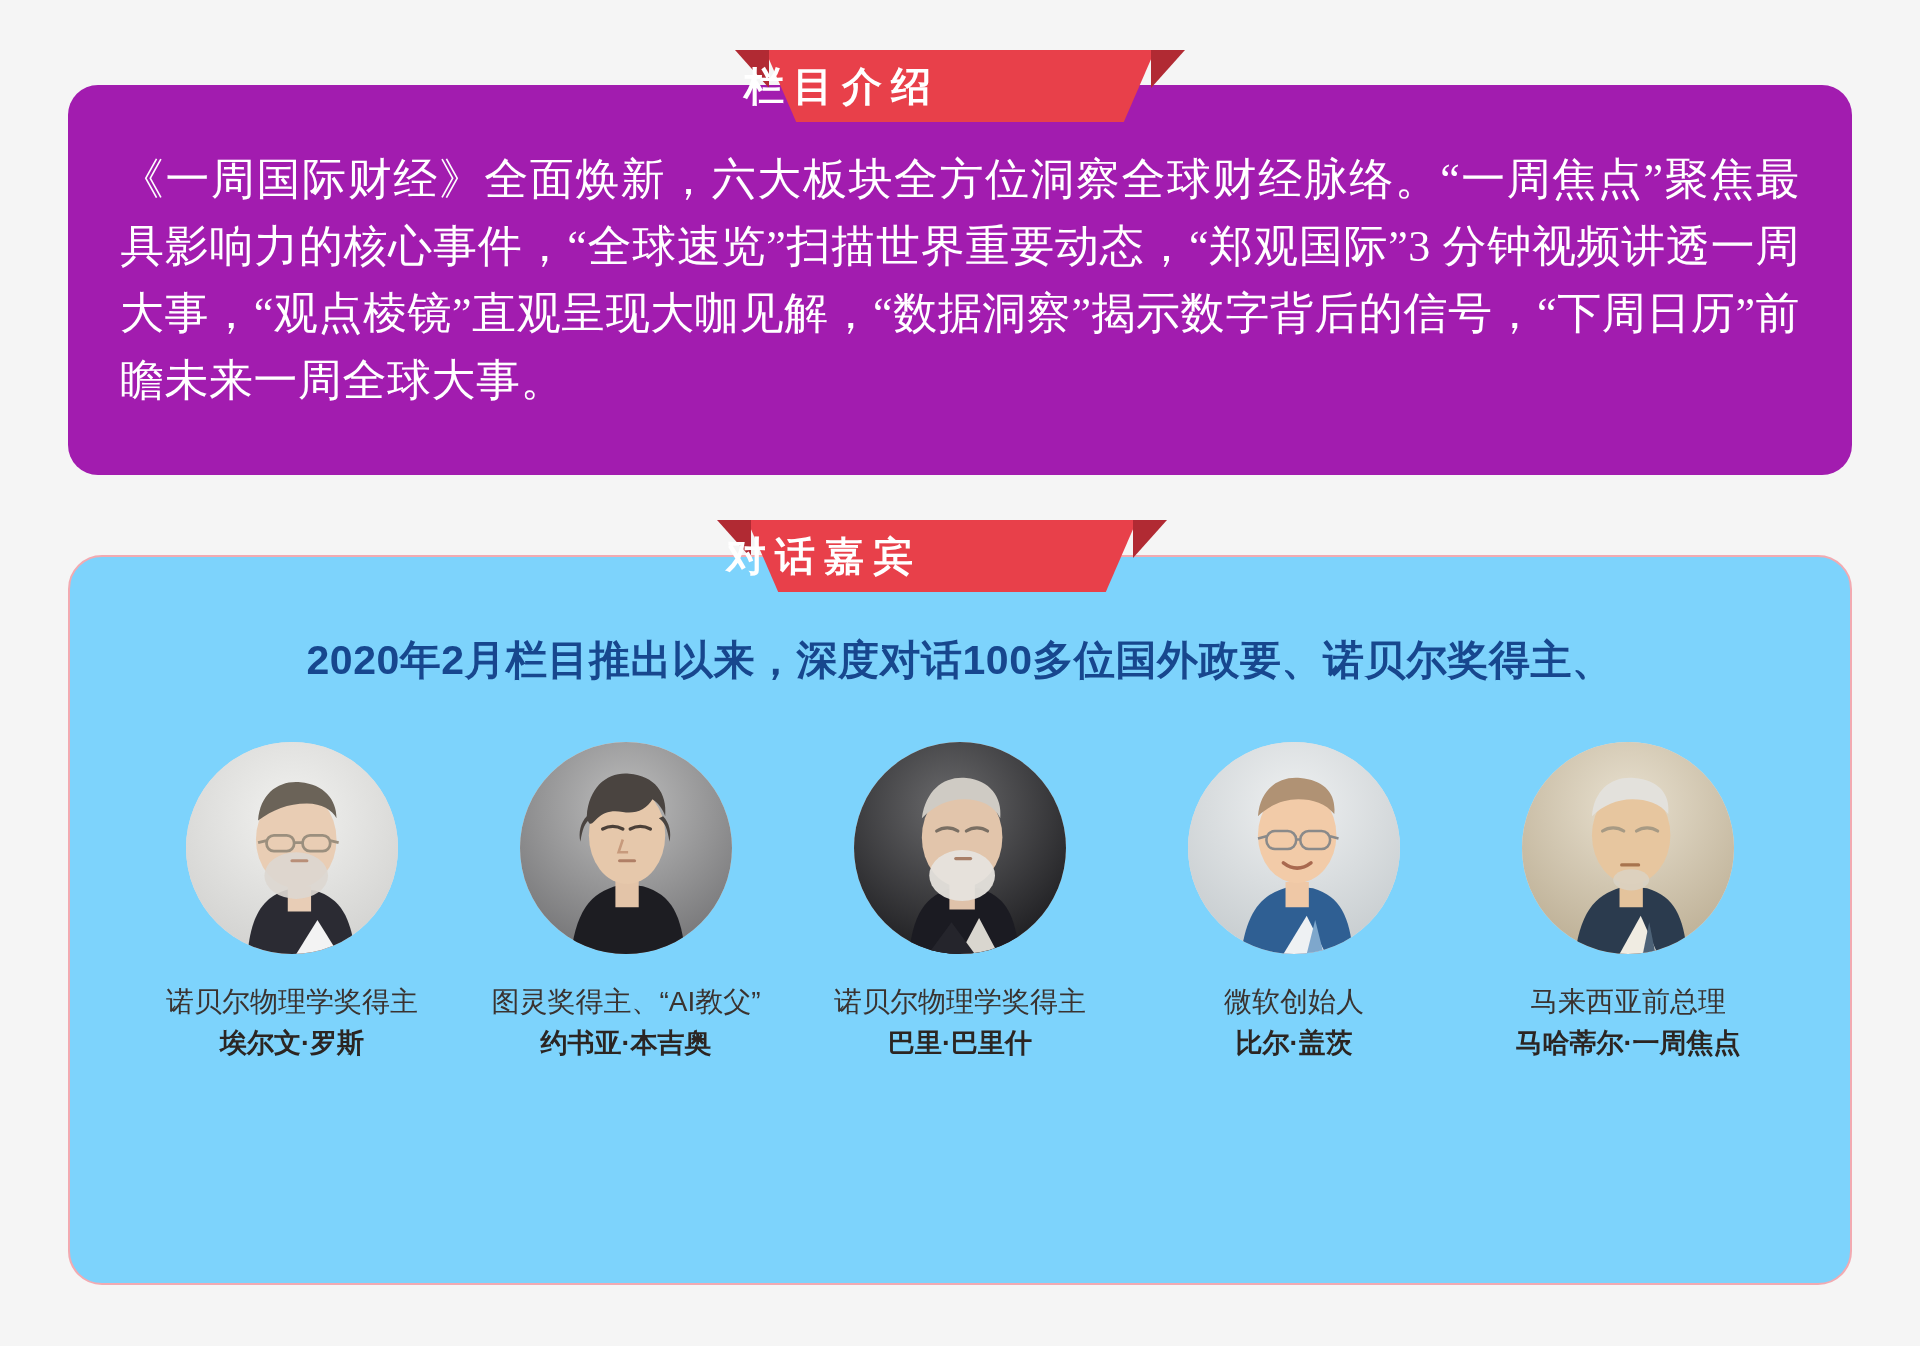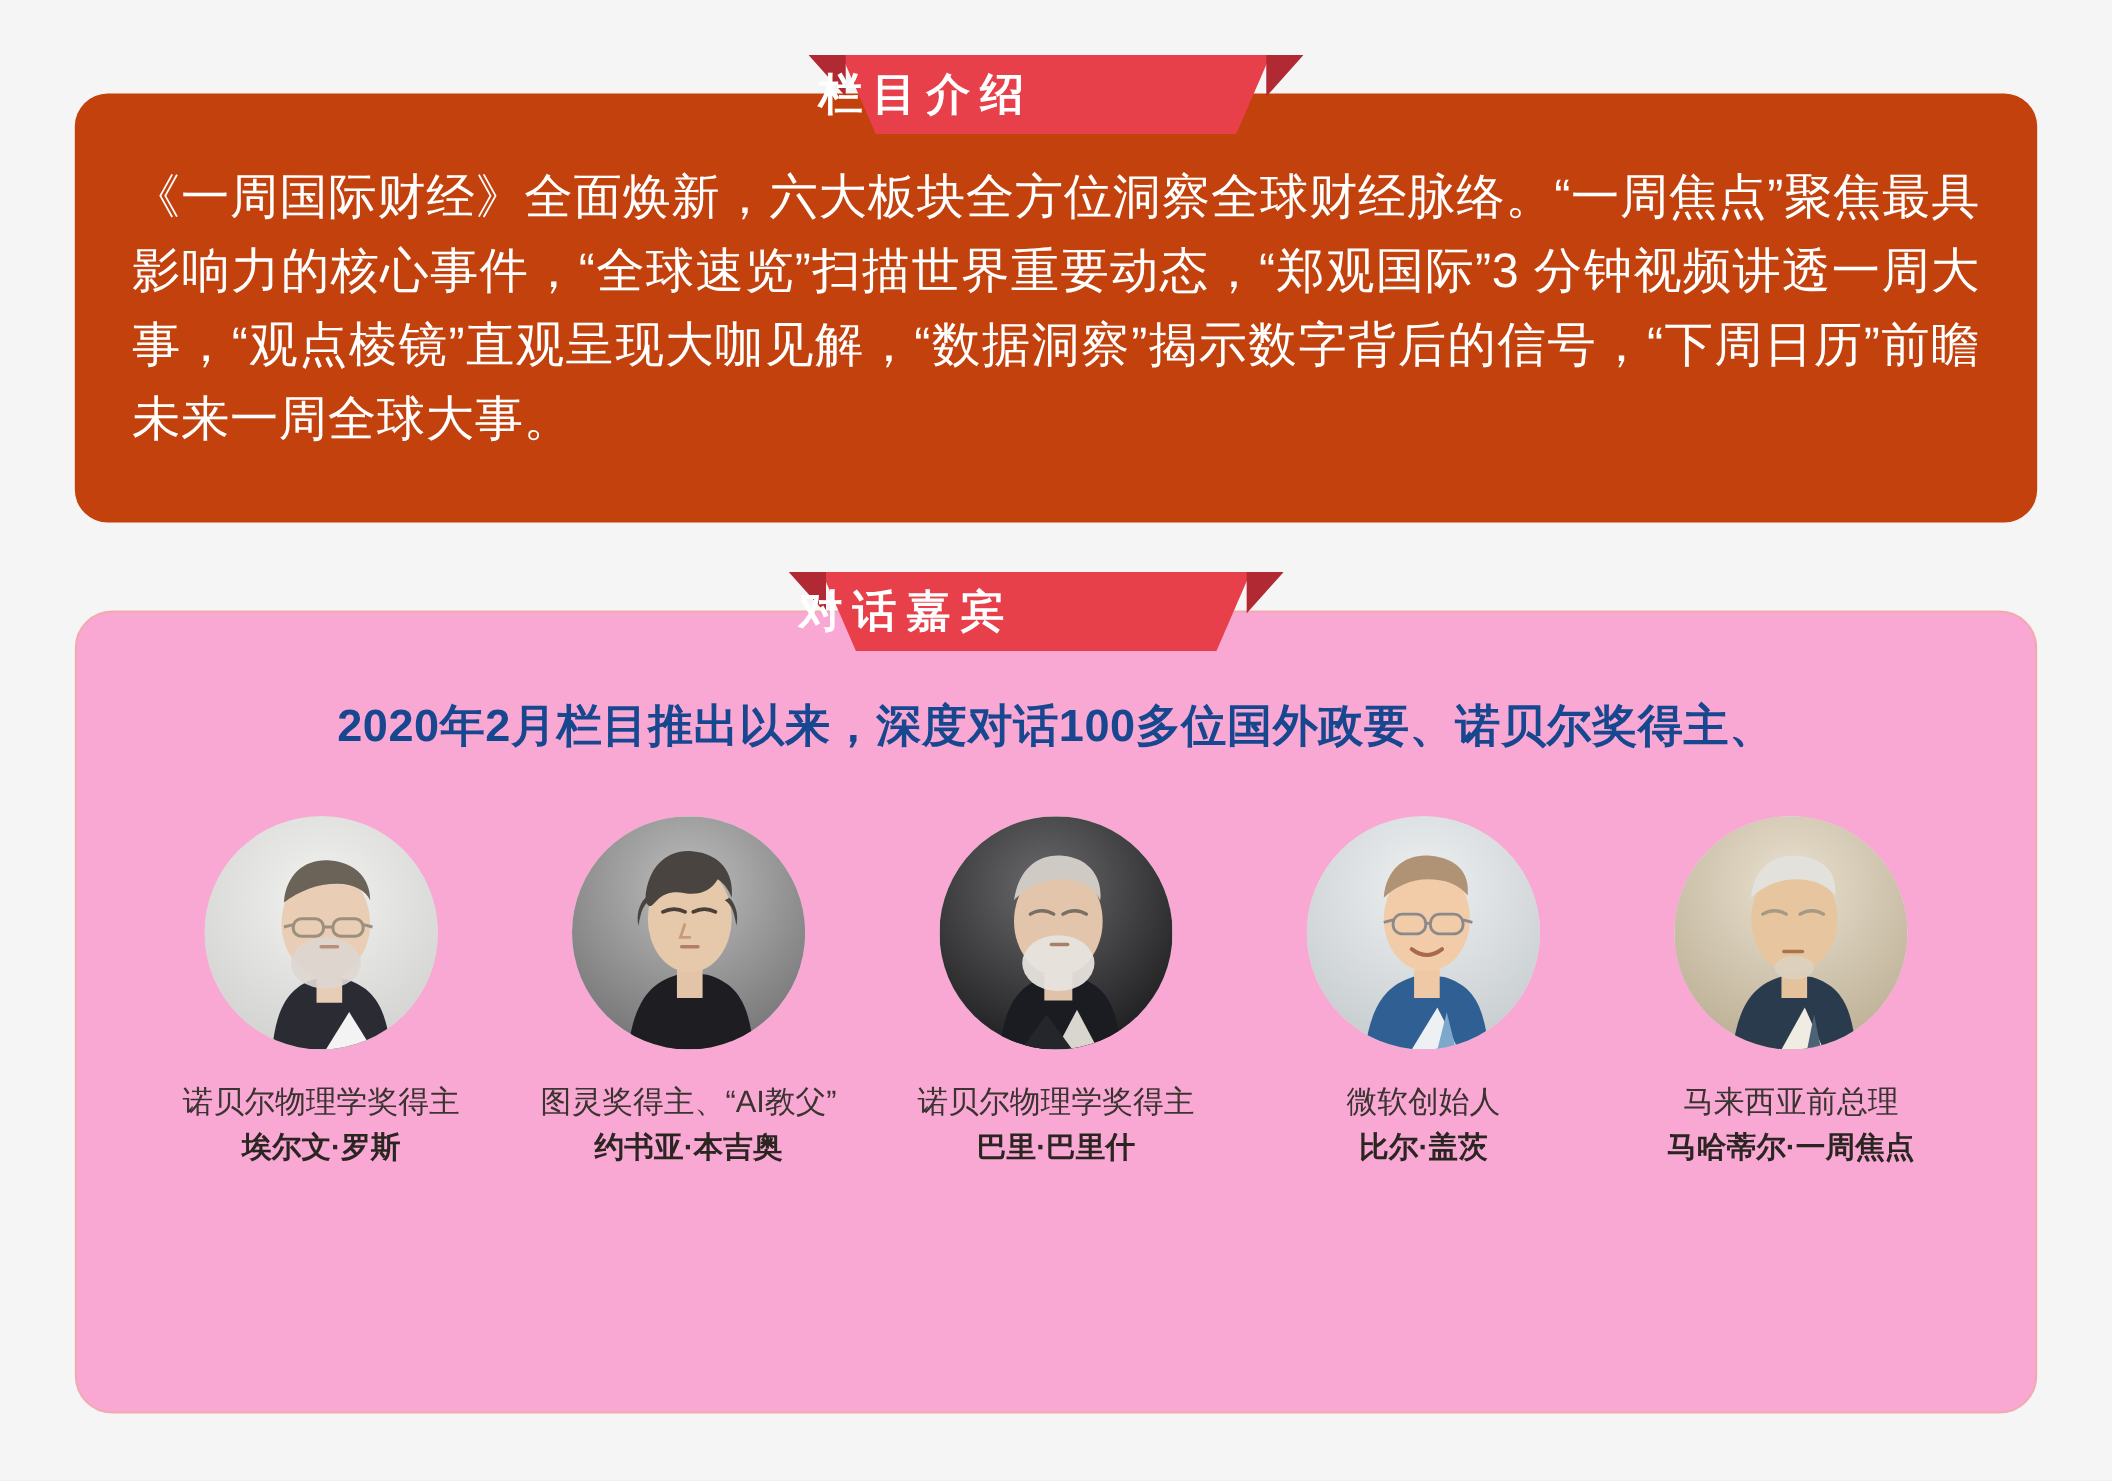--- a/index.html
+++ b/index.html
@@ -63,43 +63,44 @@
   #ribbon-intro  { left: 735px; top: 50px;  width: 450px; }
   #ribbon-guests { left: 717px; top: 520px; width: 450px; }
 
   
   .intro-panel {
     position: absolute;
     left: 68px;
     top: 85px;
     width: 1784px;
     height: 390px;
-    background: #c2410c;
+    background: #a21caf;
     border-radius: 30px;
     z-index: 10;
     padding: 62px 52px 0 52px;
+    font-family: Liberation Serif, serif;
   }
   .intro-paragraph {
     color: #ffffff;
     font-size: 44px;
     line-height: 1.52;
     letter-spacing: 0.5px;
     text-align: justify;
     text-justify: inter-character;
     font-weight: 500;
   }
 
   
   .guests-card {
     position: absolute;
     left: 68px;
     top: 555px;
     width: 1784px;
     height: 730px;
-    background: #f9a8d4;
+    background: #7dd3fc;
     border: 2px solid #f2aab1;
     border-radius: 34px;
     z-index: 10;
     padding-top: 74px;
   }
   .guests-heading {
     color: #17478e;
     font-size: 41px;
     font-weight: bold;
     text-align: center;

